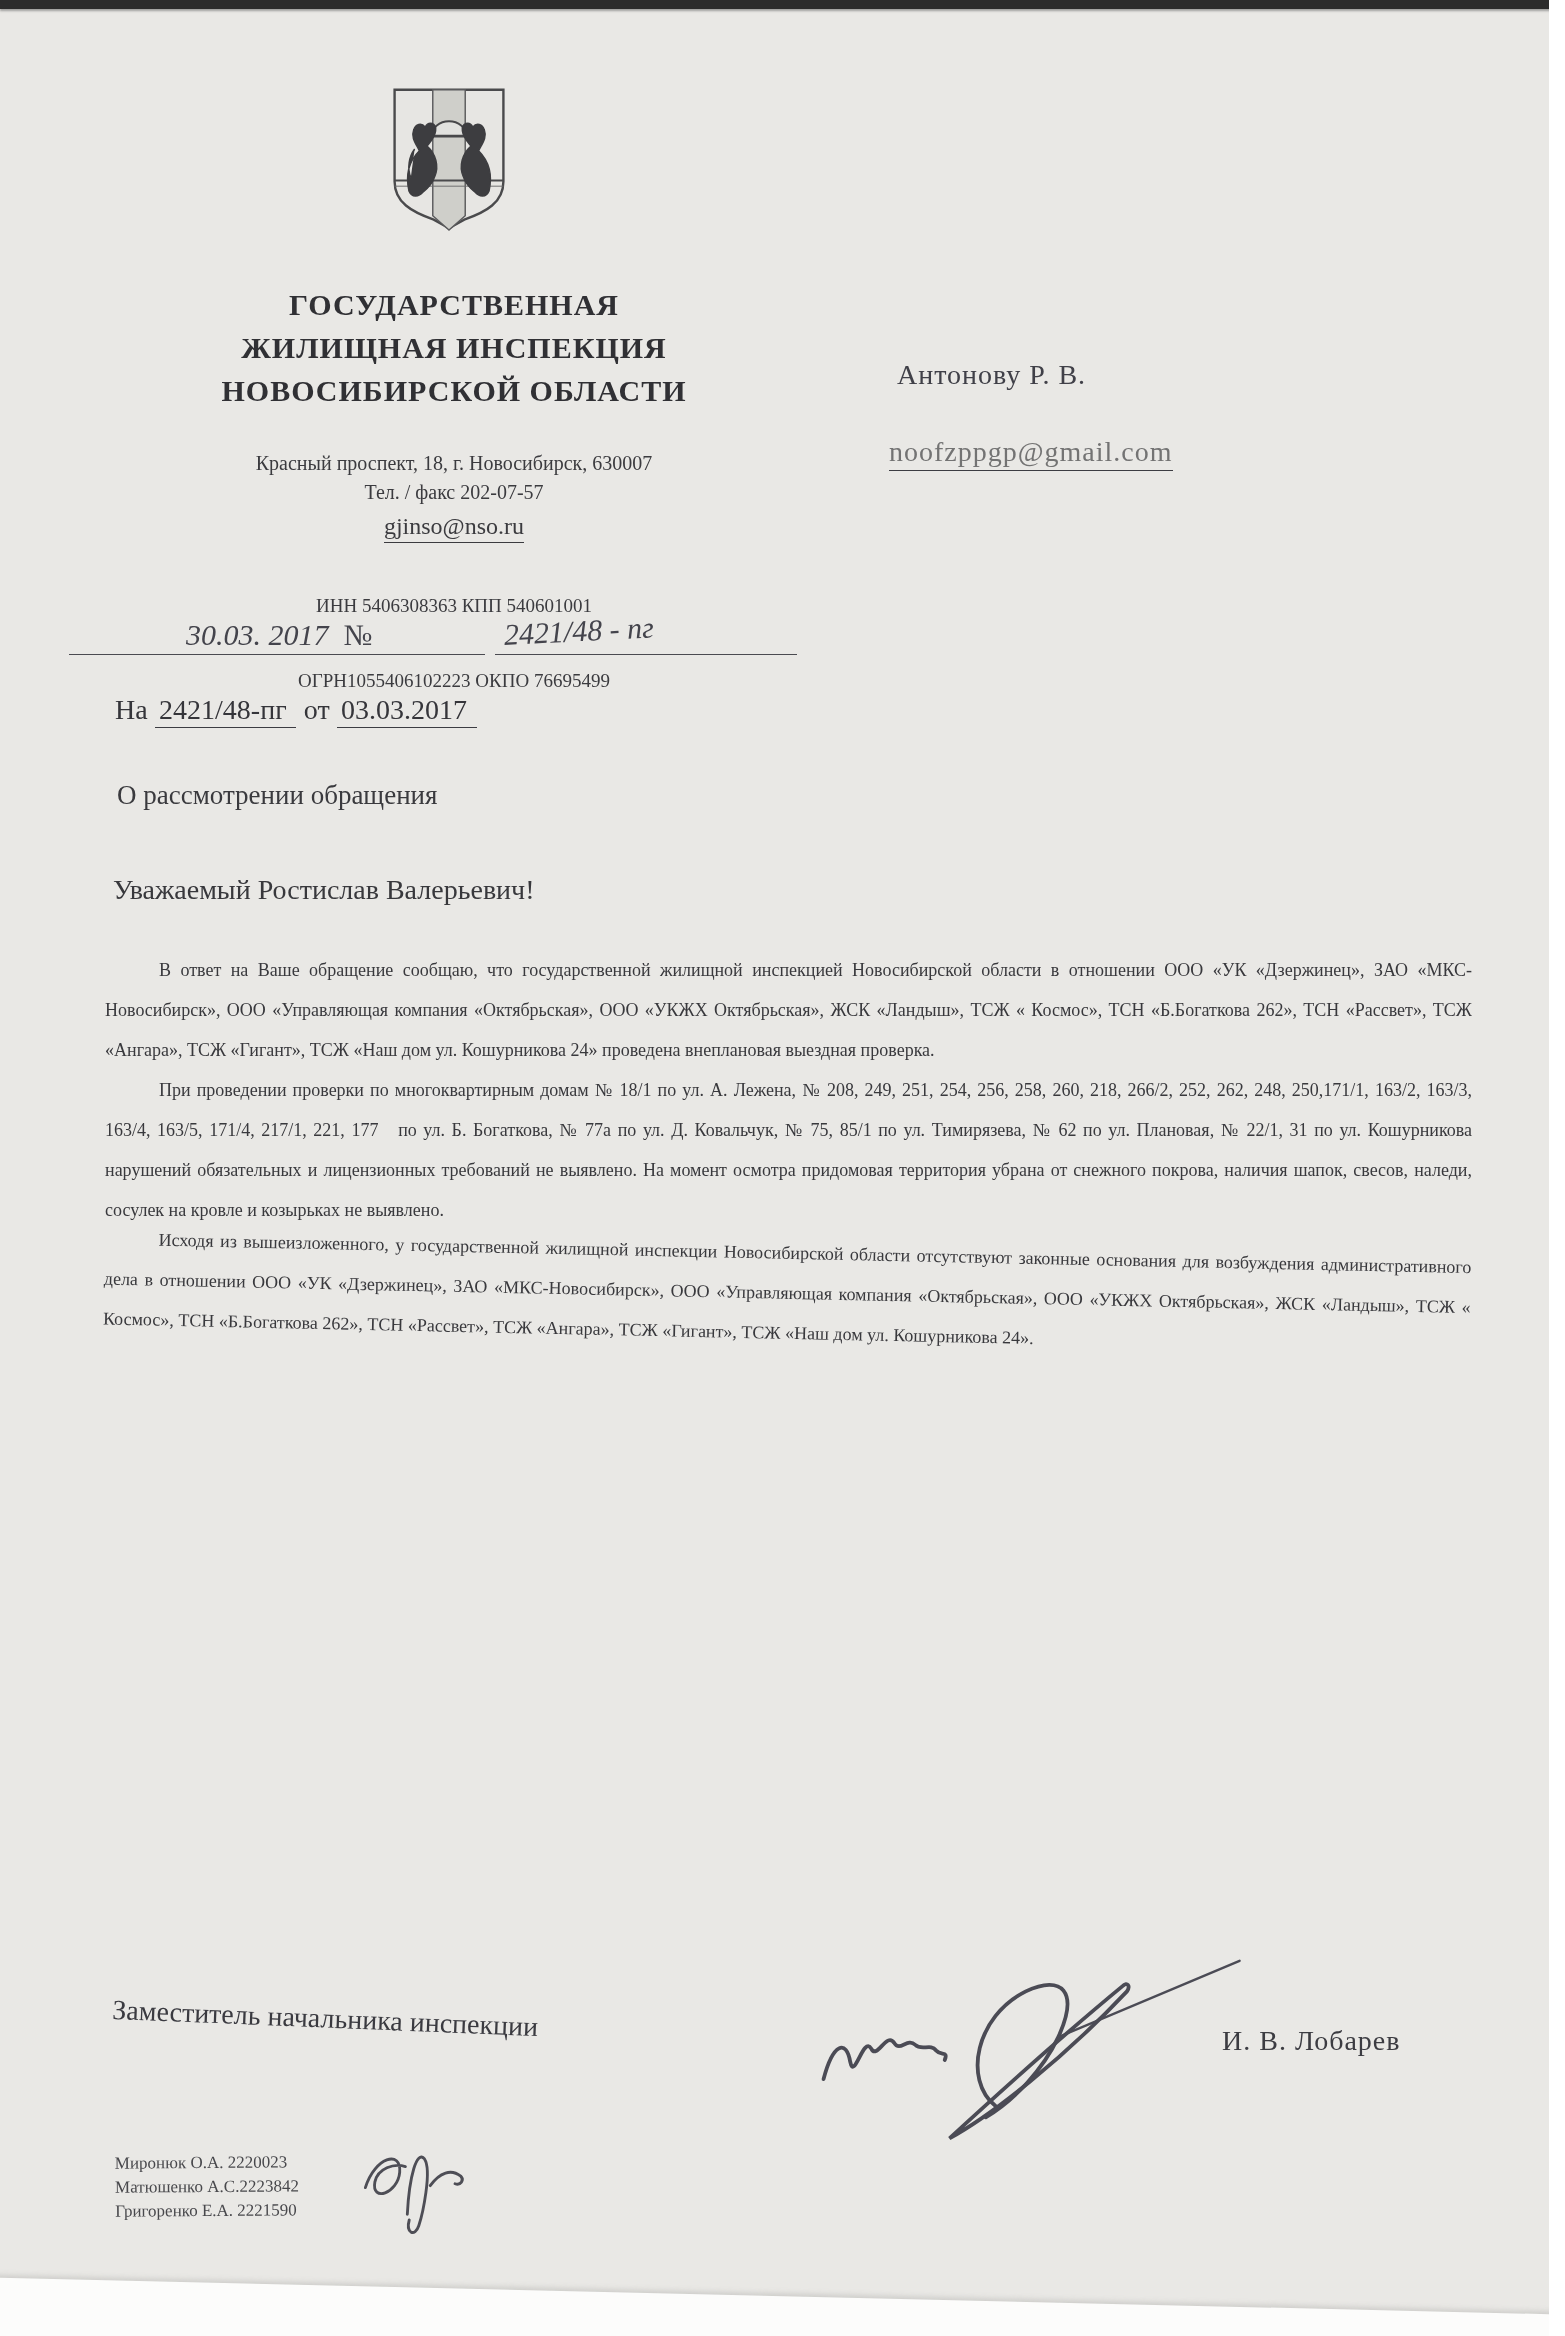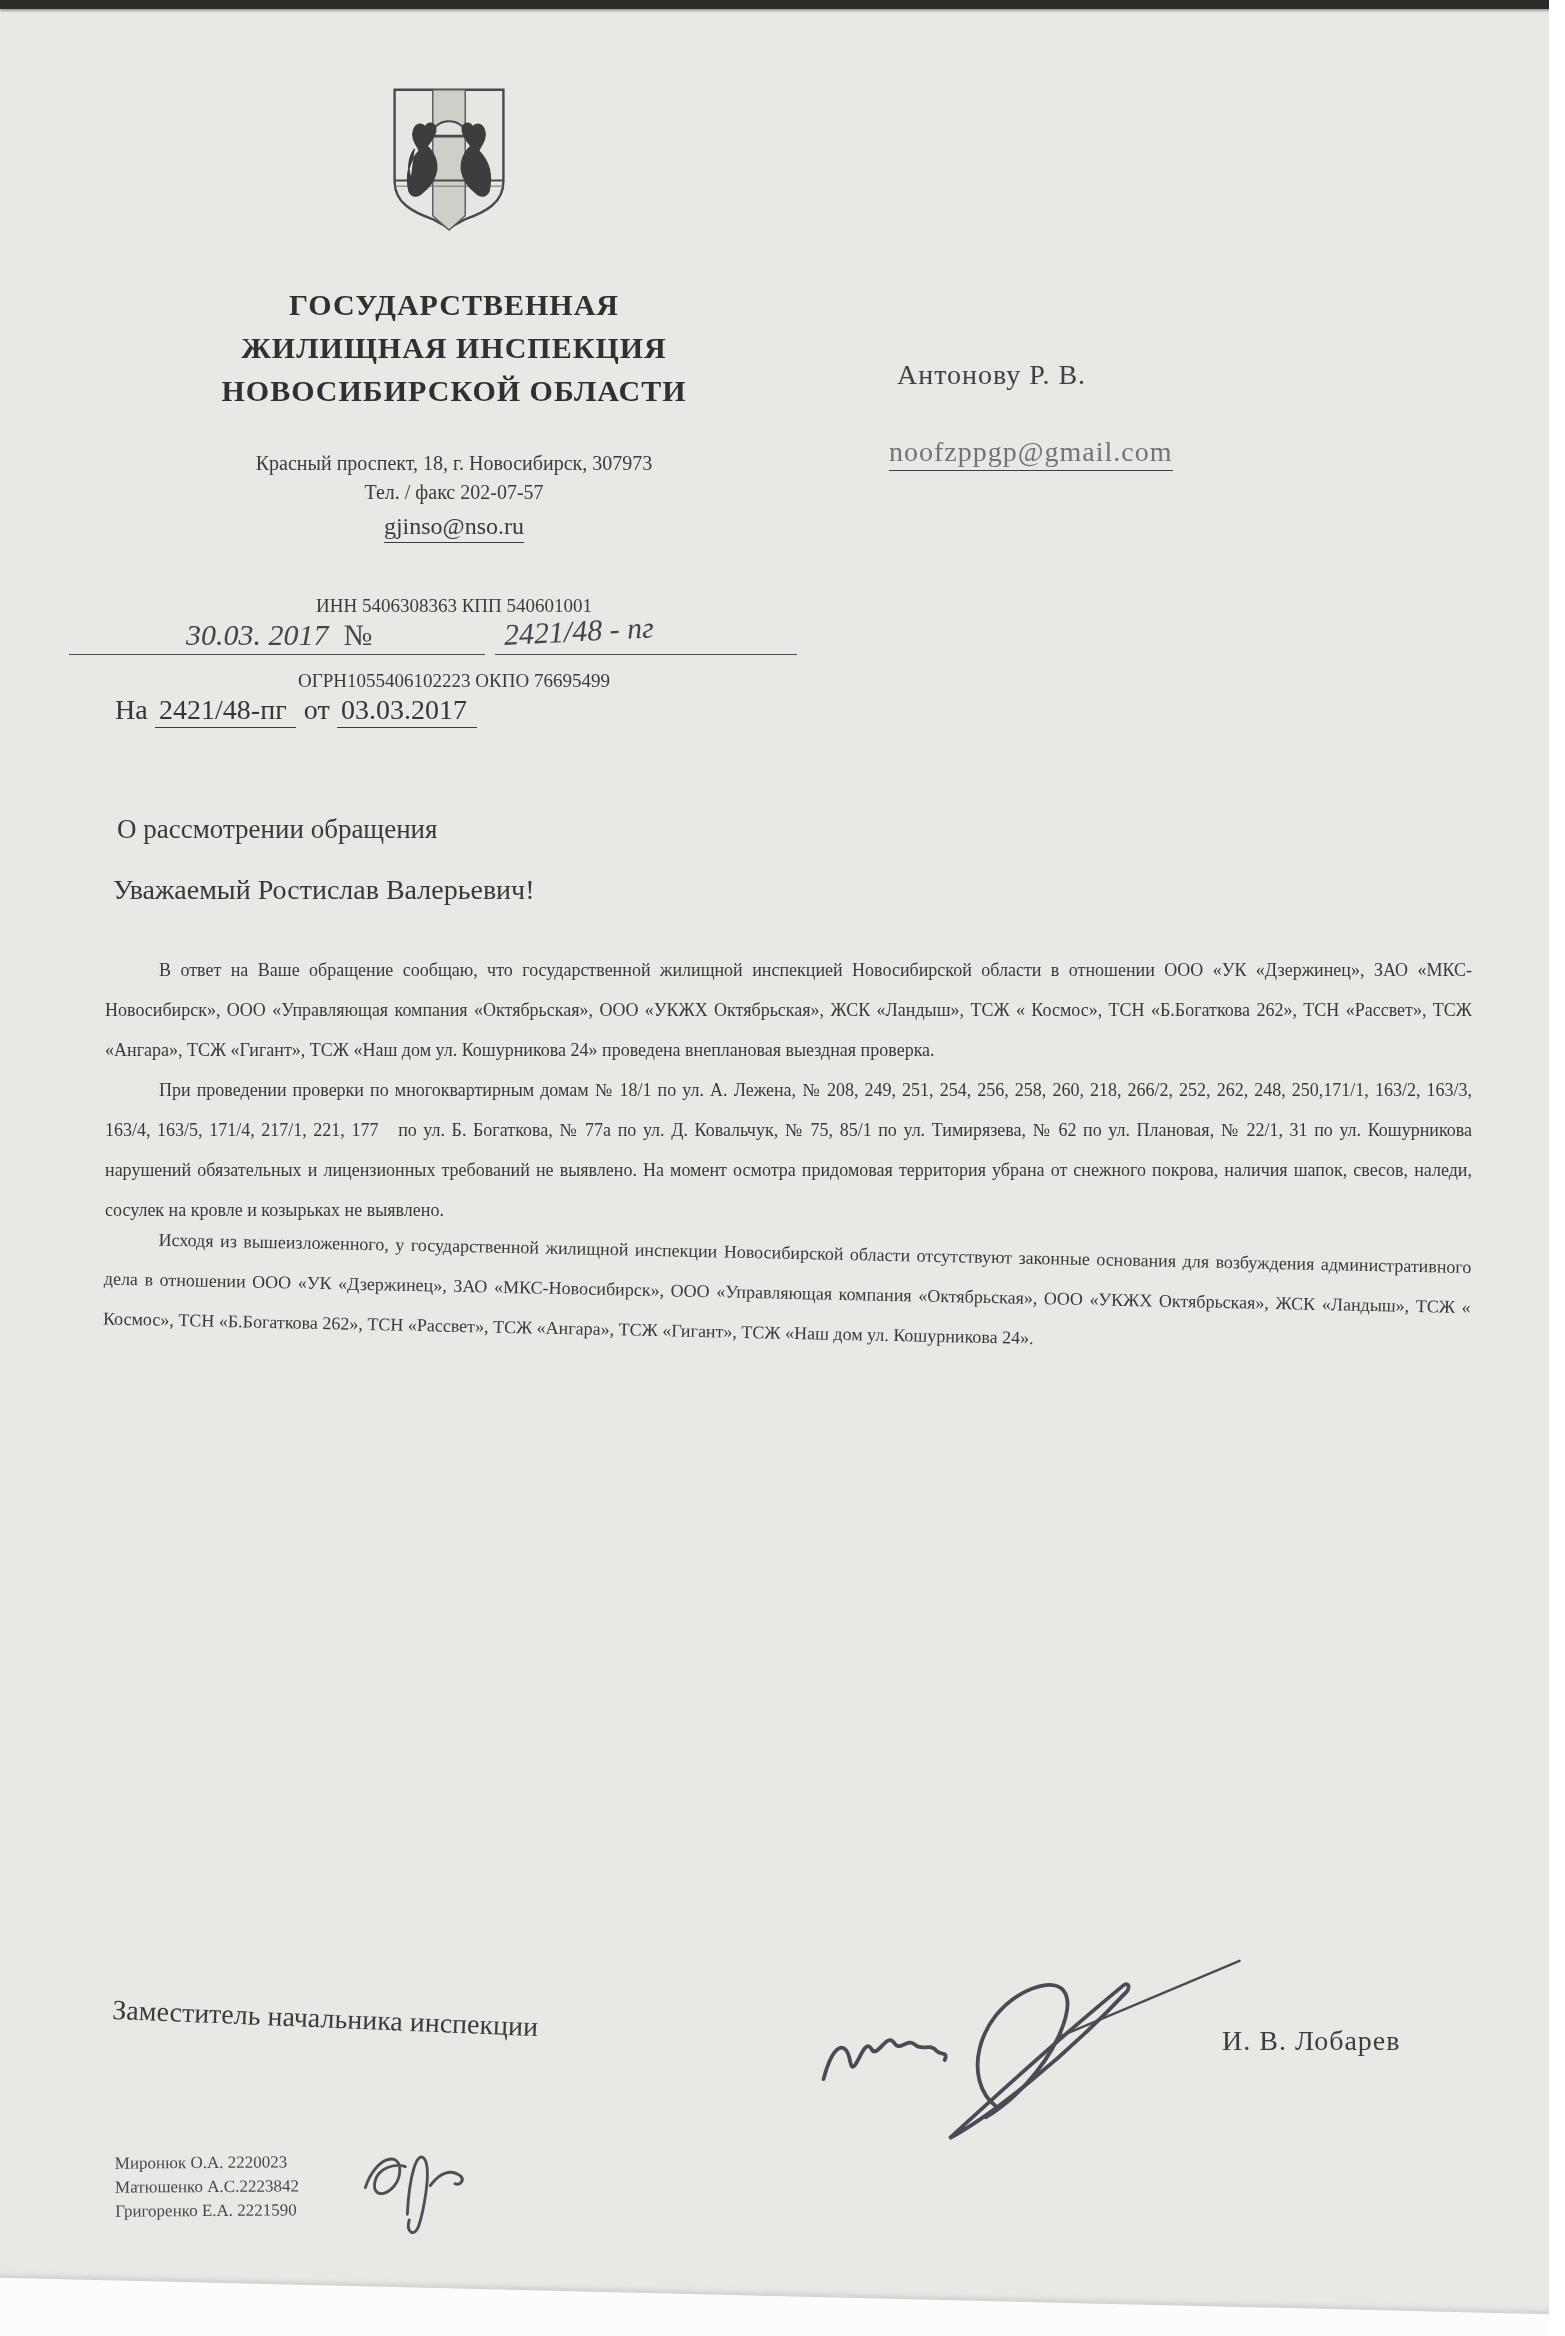--- a/index.html
+++ b/index.html
@@ -68,21 +68,21 @@
     left:897px;top:359px;
     font-size:28px;letter-spacing:1px;color:#404048;
   }
   .recipient-email{
     left:889px;top:436px;
     font-size:28px;letter-spacing:1px;color:#737373;
     border-bottom:1.9px solid #3c3c42;
     padding-bottom:1.9px;
   }
   .subject{
-    left:117px;top:814px;
+    left:117px;top:780px;
     font-size:27px;color:#3a3a3e;
   }
   .salutation{
     left:113px;top:874px;width:1367px;
     text-align:left;
     font-size:28px;color:#38383c;
   }
   .body-text{
     left:105px;top:950px;width:1367px;
     font-size:18px;line-height:40px;
@@ -137,21 +137,21 @@
     </svg>
   </div>
 
   <div class="abs org-name">
     <div>ГОСУДАРСТВЕННАЯ</div>
     <div>ЖИЛИЩНАЯ  ИНСПЕКЦИЯ</div>
     <div>НОВОСИБИРСКОЙ  ОБЛАСТИ</div>
   </div>
 
   <div class="abs contact">
-    <div>Красный проспект, 18, г. Новосибирск, 307973</div>
+    <div>Красный проспект, 18, г. Новосибирск, 630007</div>
     <div>Тел. / факс  202-07-57</div>
     <div><span class="email">gjinso@nso.ru</span></div>
     <div class="codes">ИНН 5406308363  КПП 540601001</div>
     <div class="codes">ОГРН1055406102223 ОКПО 76695499</div>
   </div>
 
   <div class="abs reg-line">
     <span class="seg seg-a"><span>30.03. 2017</span>&nbsp;&nbsp;<span style="font-style:normal;">№</span></span><span class="seg seg-b"><span class="tilt">2421/48 - пг</span></span>
   </div>
 

